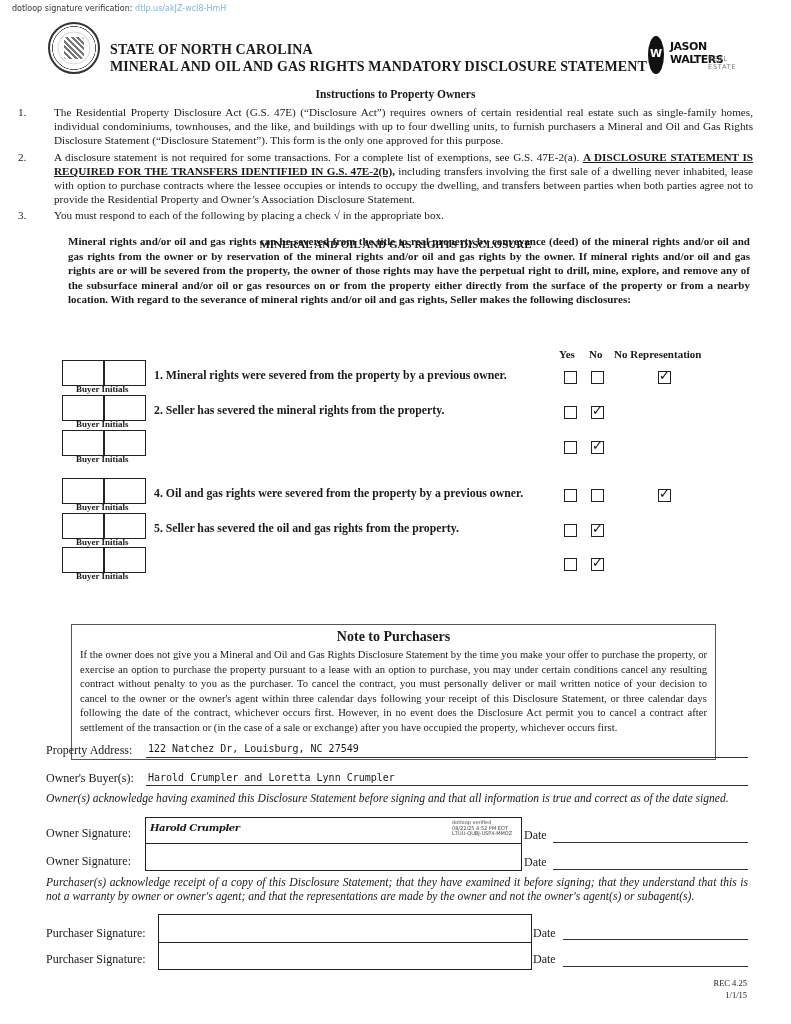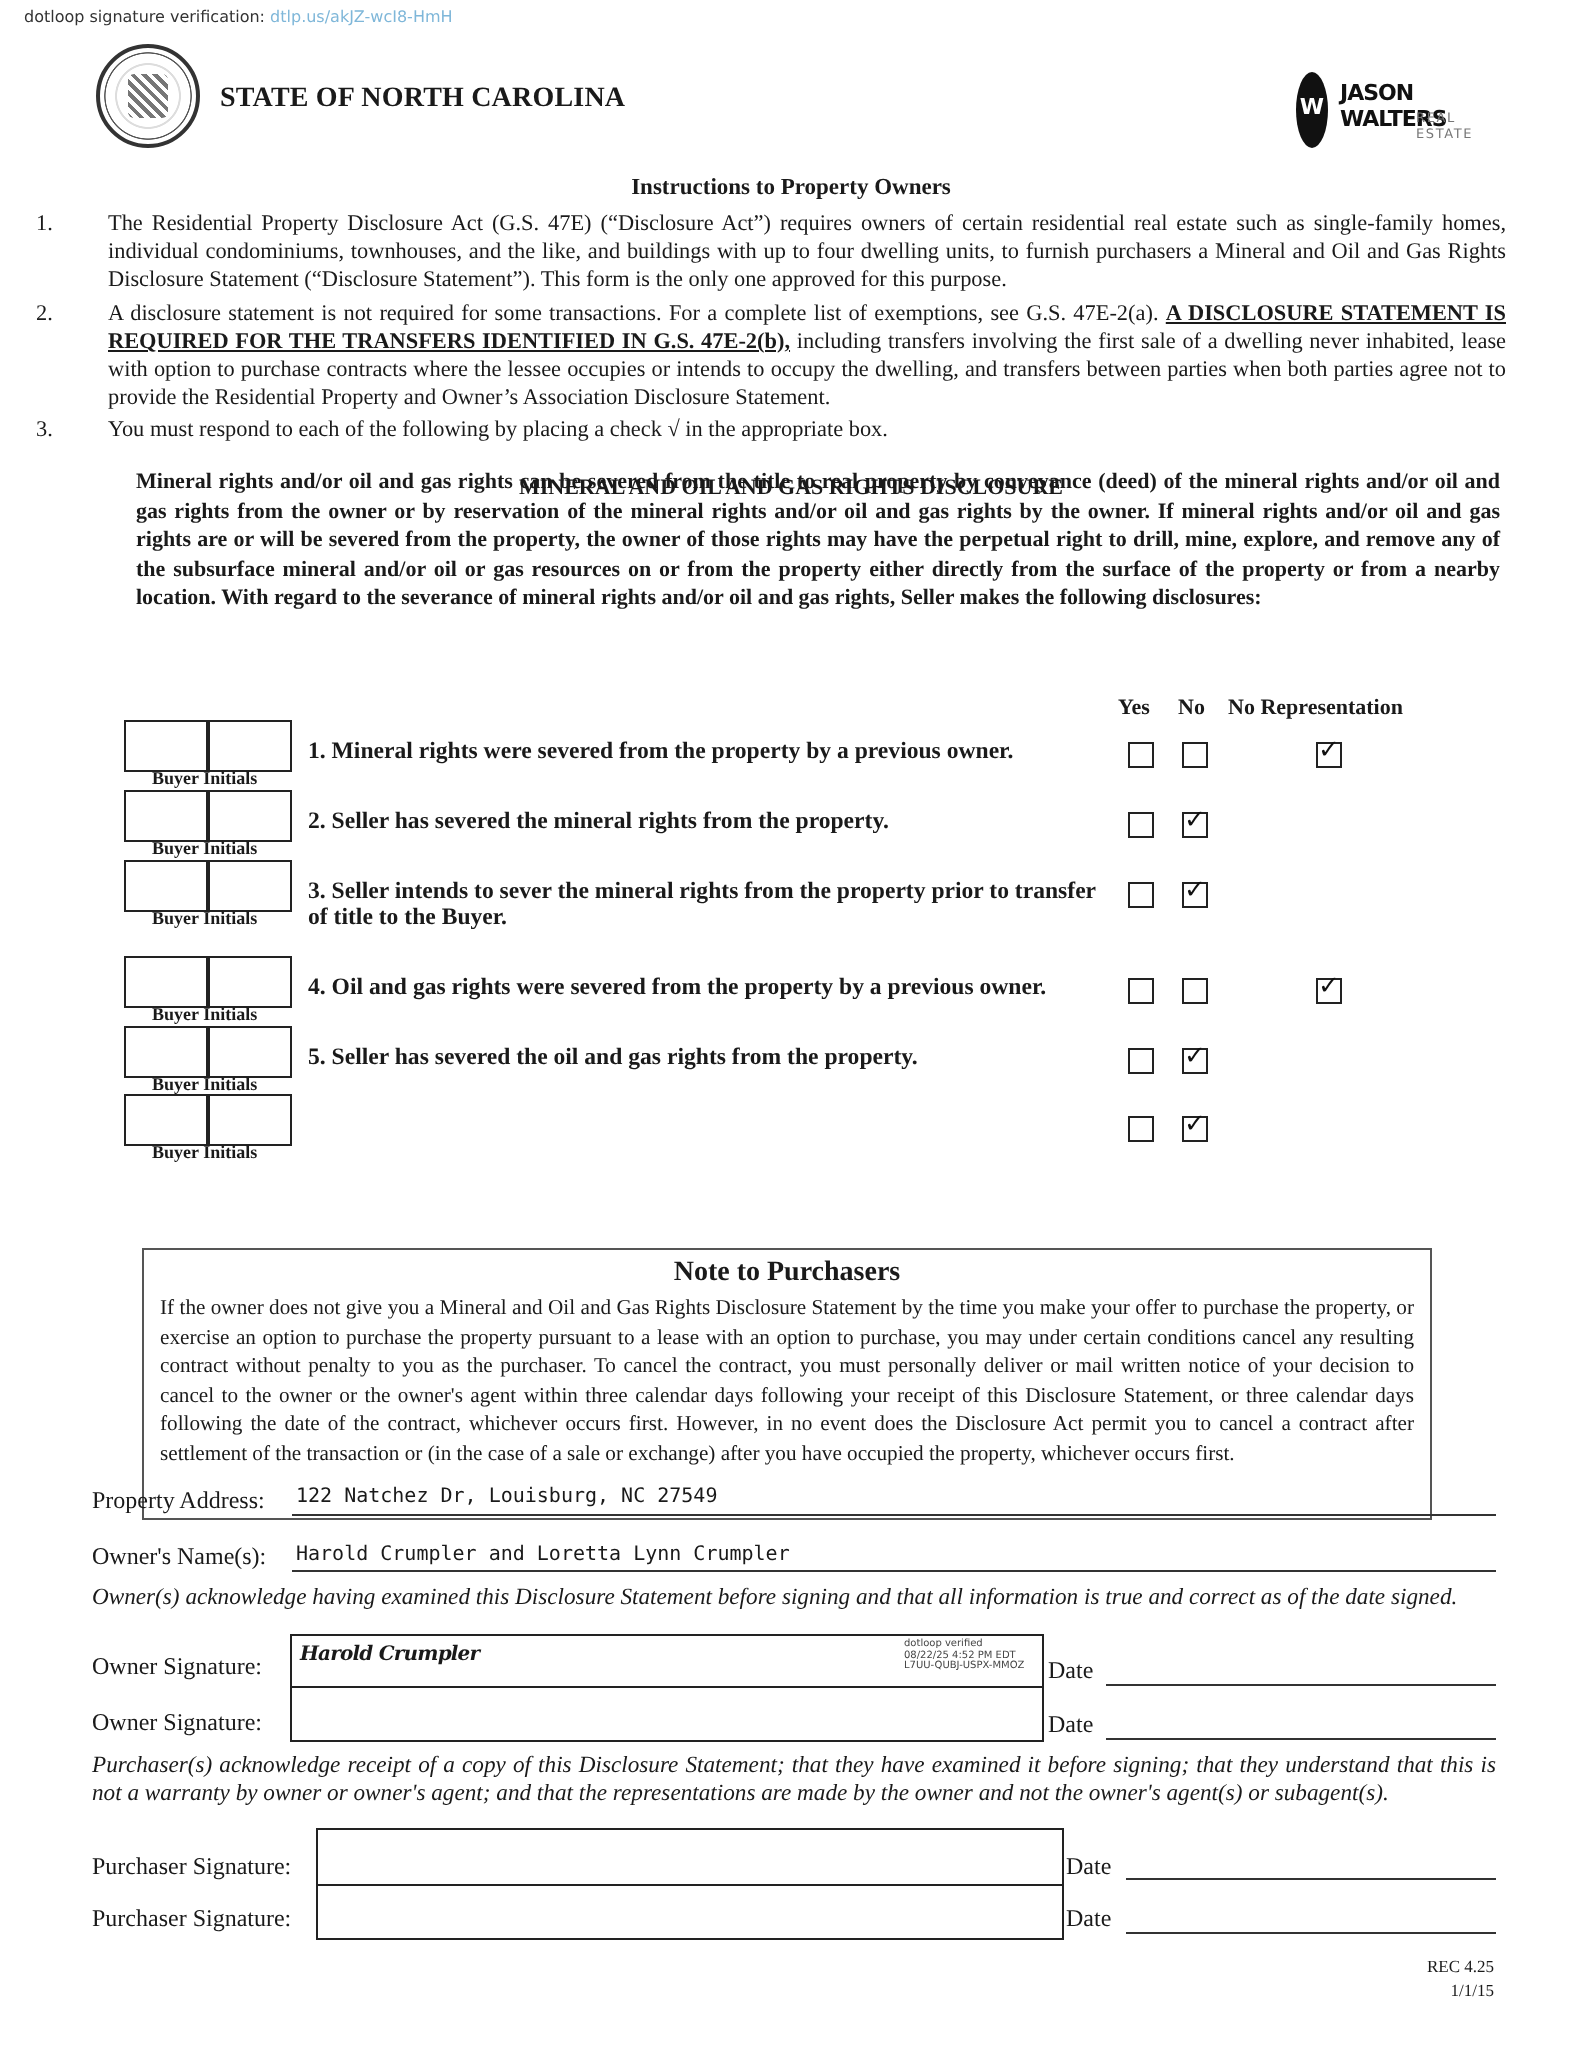--- a/index.html
+++ b/index.html
@@ -62,20 +62,21 @@
 <body>
 
 <div class="verify">
   <span>dotloop signature verification:</span>
   <span class="link">dtlp.us/akJZ-wcI8-HmH</span>
 </div>
 
 <div class="header">
   <div class="seal"></div>
   <div class="title1">STATE OF NORTH CAROLINA</div>
+  <div class="title2">MINERAL AND OIL AND GAS RIGHTS MANDATORY DISCLOSURE STATEMENT</div>
   <div class="logo">
     <div class="logo-circle">
         <span>W</span>
       </div>
     <div class="logo-name">JASON WALTERS</div>
     <div class="logo-sub">REAL ESTATE</div>
   </div>
 </div>
 
 <div class="instr-title">Instructions to Property Owners</div>
@@ -122,21 +123,20 @@
       <div class="q-text">2. Seller has severed the mineral rights from the property.</div>
       <div class="cb" style="left:502px"></div>
       <div class="cb checked" style="left:529px"></div>
     </div>
     <div class="q-row" style="top: 430px;">
       <div class="initials">
         <div class="box b1"></div>
         <div class="box b2"></div>
         <div class="lbl">Buyer Initials</div>
       </div>
-      <div class="q-text">3. Seller intends to sever the mineral rights from the property prior to transfer of title to the Buyer.</div>
       <div class="cb" style="left:502px"></div>
       <div class="cb checked" style="left:529px"></div>
     </div>
     <div class="q-row" style="top: 478px;">
       <div class="initials">
         <div class="box b1"></div>
         <div class="box b2"></div>
         <div class="lbl">Buyer Initials</div>
       </div>
       <div class="q-text">4. Oil and gas rights were severed from the property by a previous owner.</div>
@@ -167,21 +167,21 @@
 
 <div class="note">
   <div class="note-title">Note to Purchasers</div>
   <div class="note-body">If the owner does not give you a Mineral and Oil and Gas Rights Disclosure Statement by the time you make your offer to purchase the property, or exercise an option to purchase the property pursuant to a lease with an option to purchase, you may under certain conditions cancel any resulting contract without penalty to you as the purchaser. To cancel the contract, you must personally deliver or mail written notice of your decision to cancel to the owner or the owner's agent within three calendar days following your receipt of this Disclosure Statement, or three calendar days following the date of the contract, whichever occurs first. However, in no event does the Disclosure Act permit you to cancel a contract after settlement of the transaction or (in the case of a sale or exchange) after you have occupied the property, whichever occurs first.</div>
 </div>
 
 <div class="field" style="top:743px">Property Address:</div>
 <div class="field-line" style="left:146px; top:744px; width:602px"></div>
 <div class="field-val" style="left:148px; top:743px">122 Natchez Dr, Louisburg, NC 27549</div>
 
-<div class="field" style="top:771px">Owner's Name(s):</div>
+<div class="field" style="top:771px">Owner's Buyer(s):</div>
 <div class="field-line" style="left:146px; top:772px; width:602px"></div>
 <div class="field-val" style="left:148px; top:772px">Harold Crumpler and Loretta Lynn Crumpler</div>
 
 <div class="ack" style="top:792px">Owner(s) acknowledge having examined this Disclosure Statement before signing and that all information is true and correct as of the date signed.</div>
 
 <div class="field" style="top:826px">Owner Signature:</div>
 <div class="sig-box" style="left:145px; top:817px; width:377px; height:28px">
   <div class="sig-name">Harold Crumpler</div>
   <div class="sig-meta">
     <div>dotloop verified</div>

